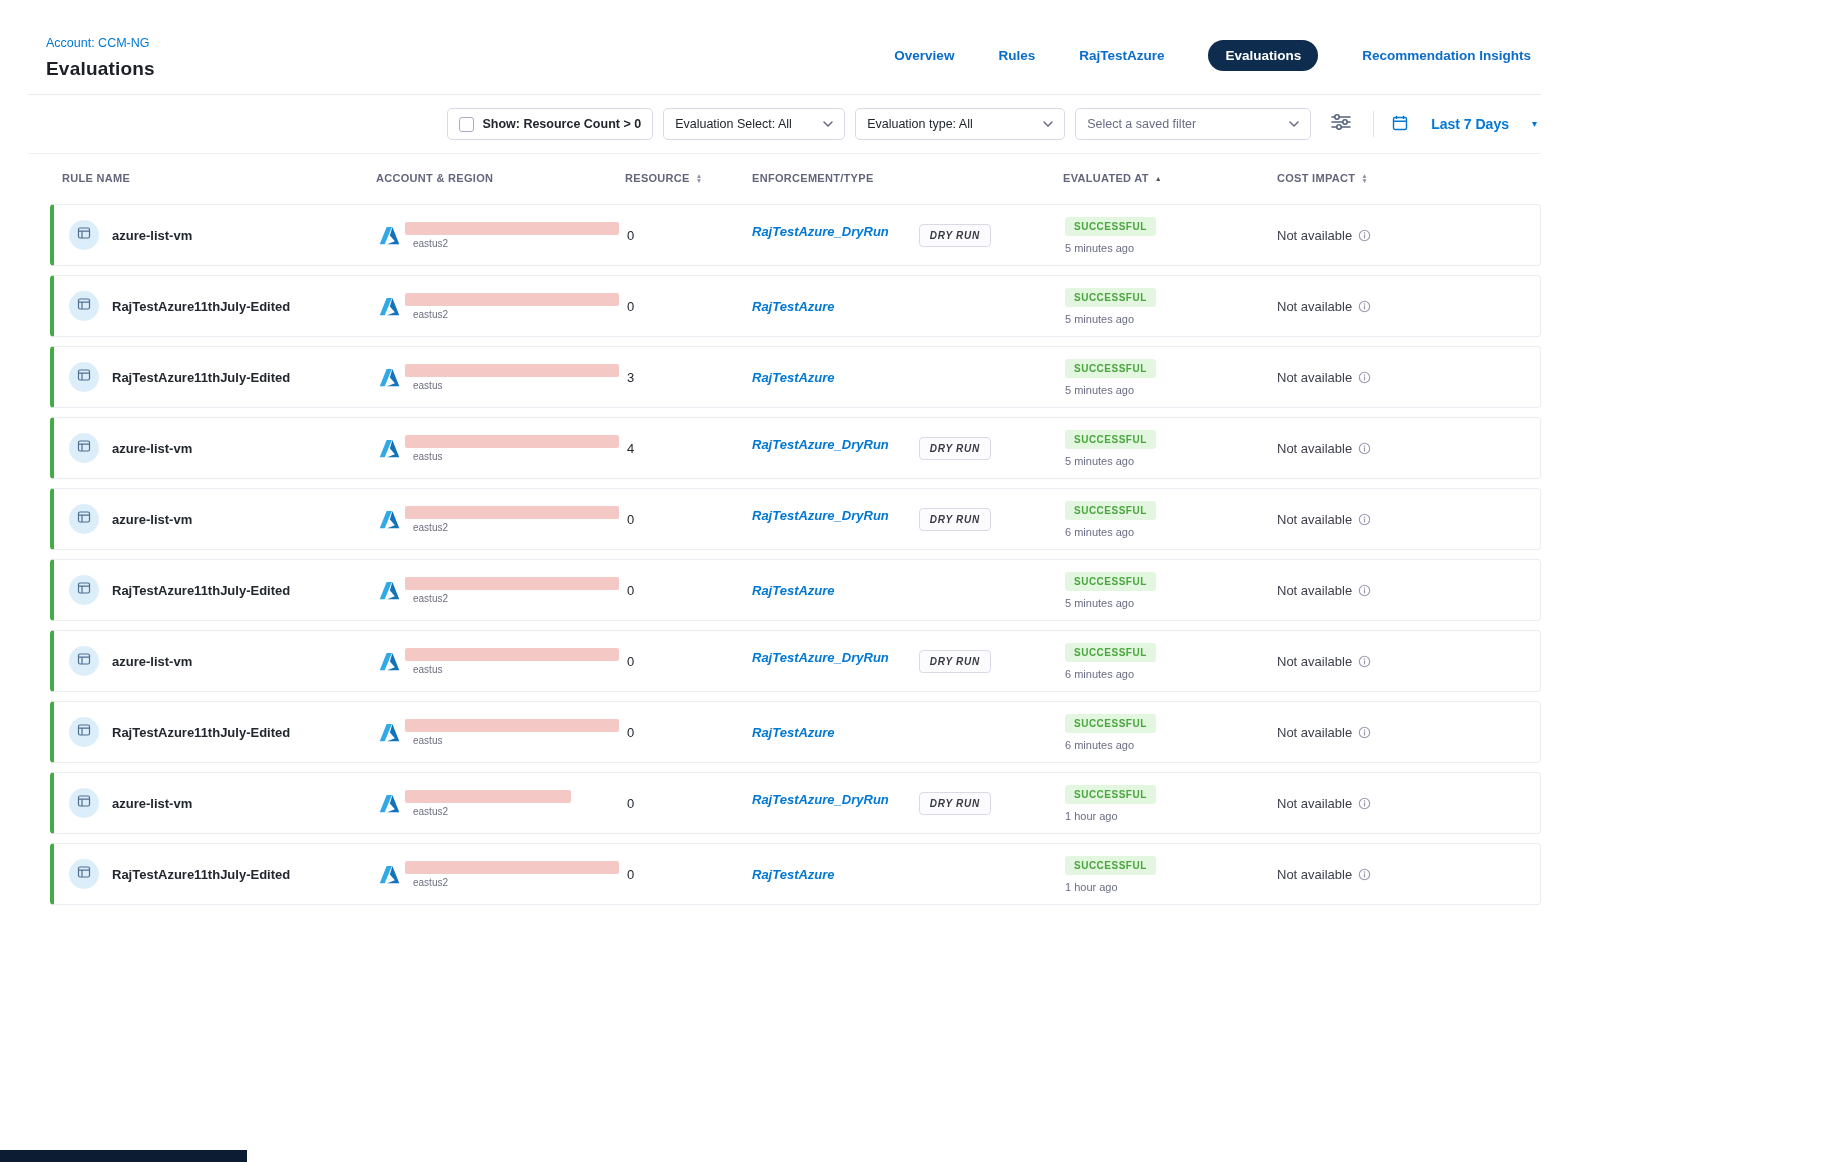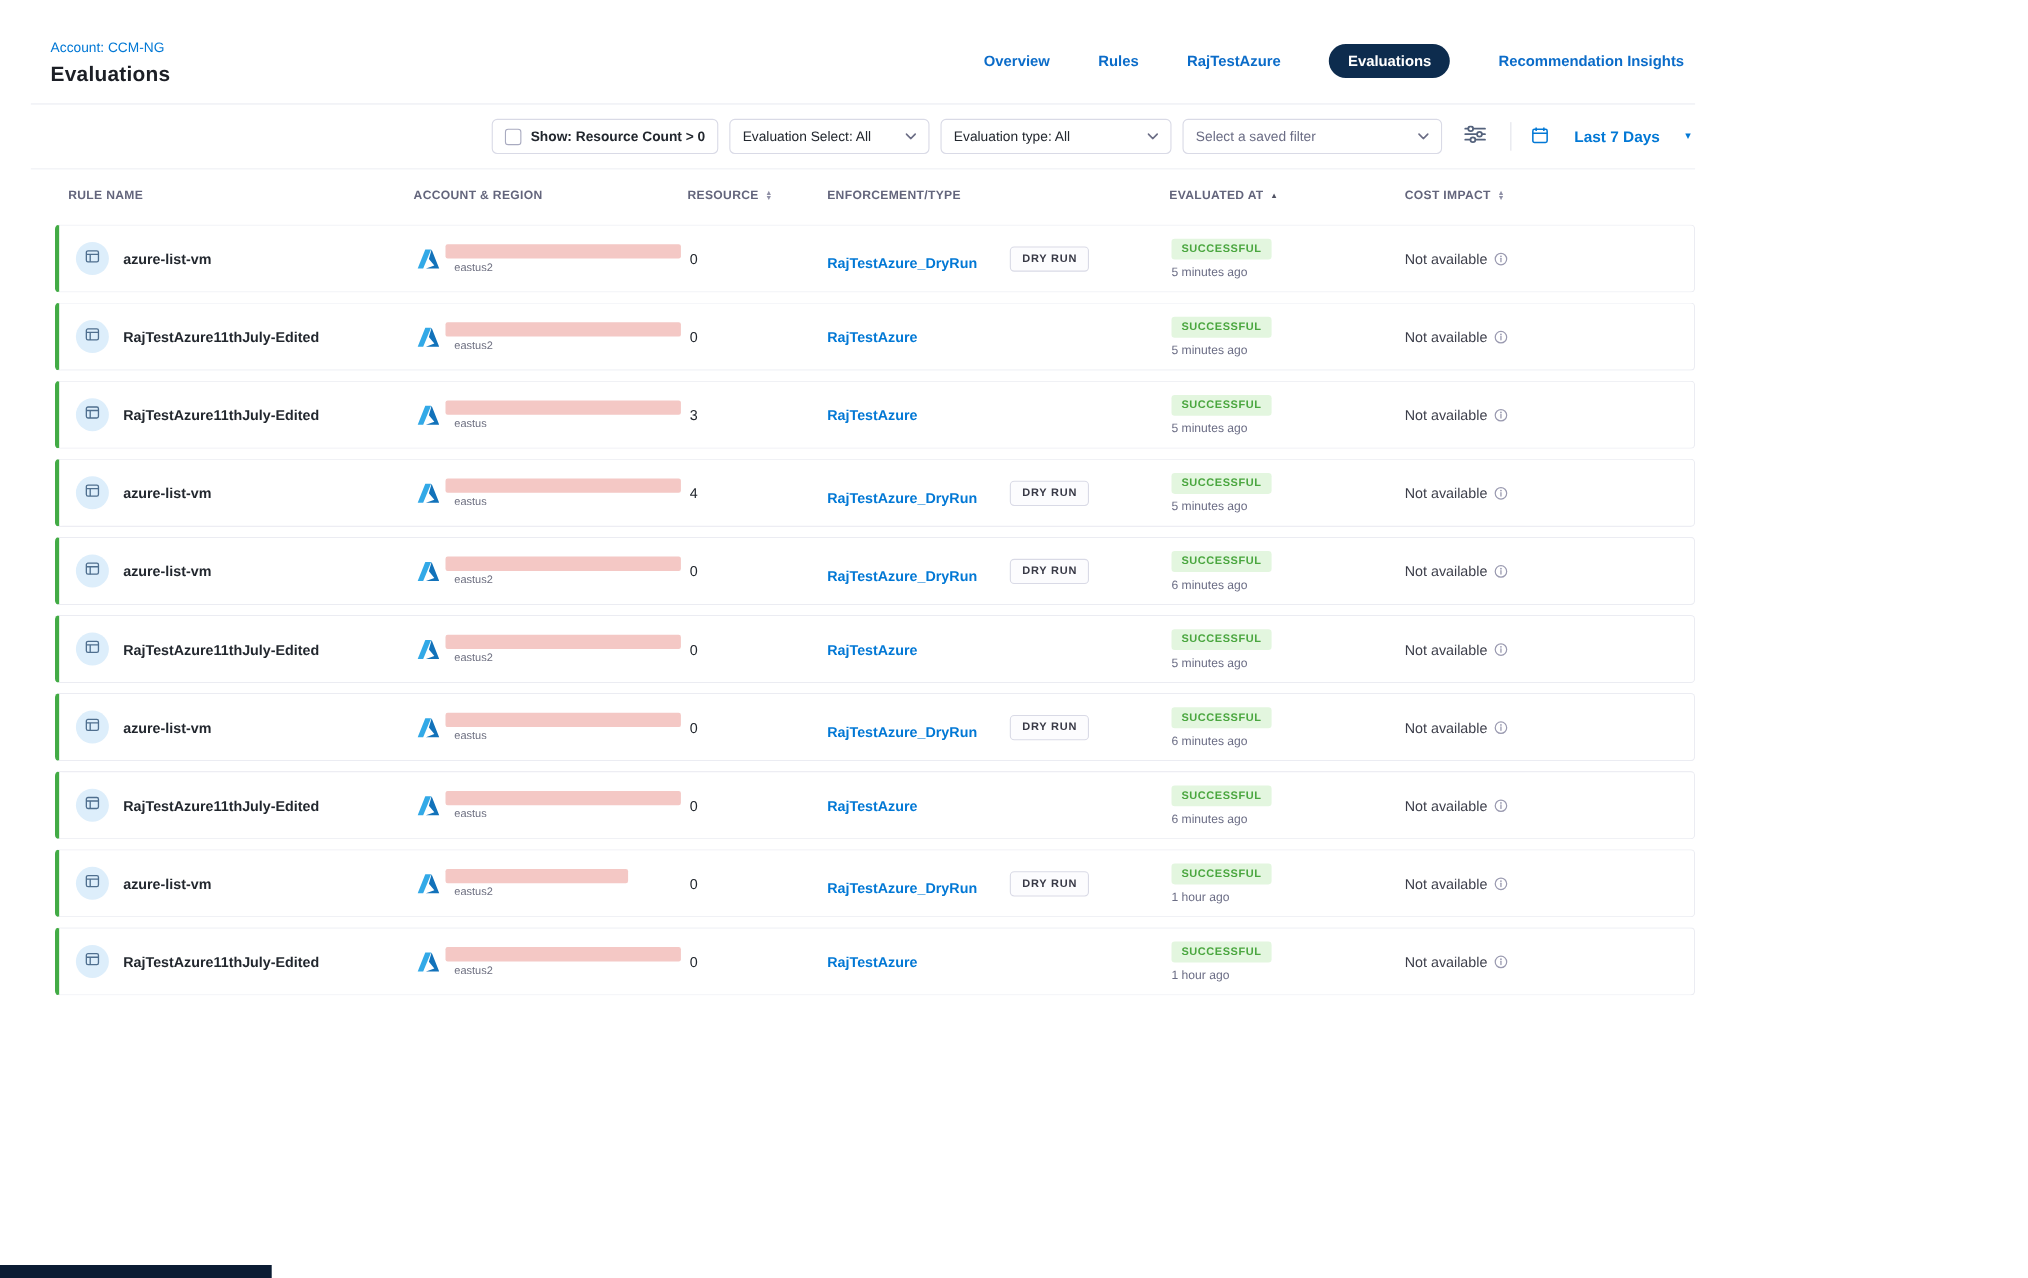--- a/index.html
+++ b/index.html
@@ -47,21 +47,21 @@
     border-radius:4px;box-sizing:border-box;cursor:pointer;}
   .cell-rule{display:flex;align-items:center;gap:13px;padding-left:15px;}
   .rule-avatar{width:30px;height:30px;border-radius:50%;background:#ddeefb;display:flex;align-items:center;justify-content:center;flex:none;}
   .rule-name{font-size:13px;font-weight:700;color:#22272e;}
   .cell-account{display:flex;align-items:center;gap:4px;padding-left:2px;}
   .az{flex:none;display:flex;}
   .acct-info{display:flex;flex-direction:column;gap:3px;}
   .redacted{height:13px;background:#f4c8c5;border-radius:2px;}
   .region{font-size:10px;color:#6d6f80;margin-left:8px;}
   .cell-resource{font-size:13px;padding-left:2px;}
-  .cell-enf{display:flex;align-items:flex-end;gap:30px;}
+  .cell-enf{display:flex;align-items:flex-start;gap:30px;font-style:italic;}
   .enf-link{font-size:13px;font-weight:700;color:#0278d5;}
   .badge-dry{border:1px solid #d9dae6;background:#fcfcfe;color:#383946;font-size:10px;font-weight:700;
     letter-spacing:0.7px;padding:5px 10px;border-radius:4px;white-space:nowrap;}
   .cell-eval{display:flex;flex-direction:column;gap:6px;padding-left:2px;}
   .badge-success{align-self:flex-start;background:#e3f6df;color:#4aa63f;font-size:10px;font-weight:700;
     letter-spacing:0.5px;padding:4px 9px;border-radius:3px;}
   .eval-time{font-size:11px;color:#6b6d85;}
   .cell-cost{display:flex;align-items:center;gap:6px;font-size:13px;color:#3c3e4a;}
   .info-icon{display:flex;cursor:pointer;}
 

